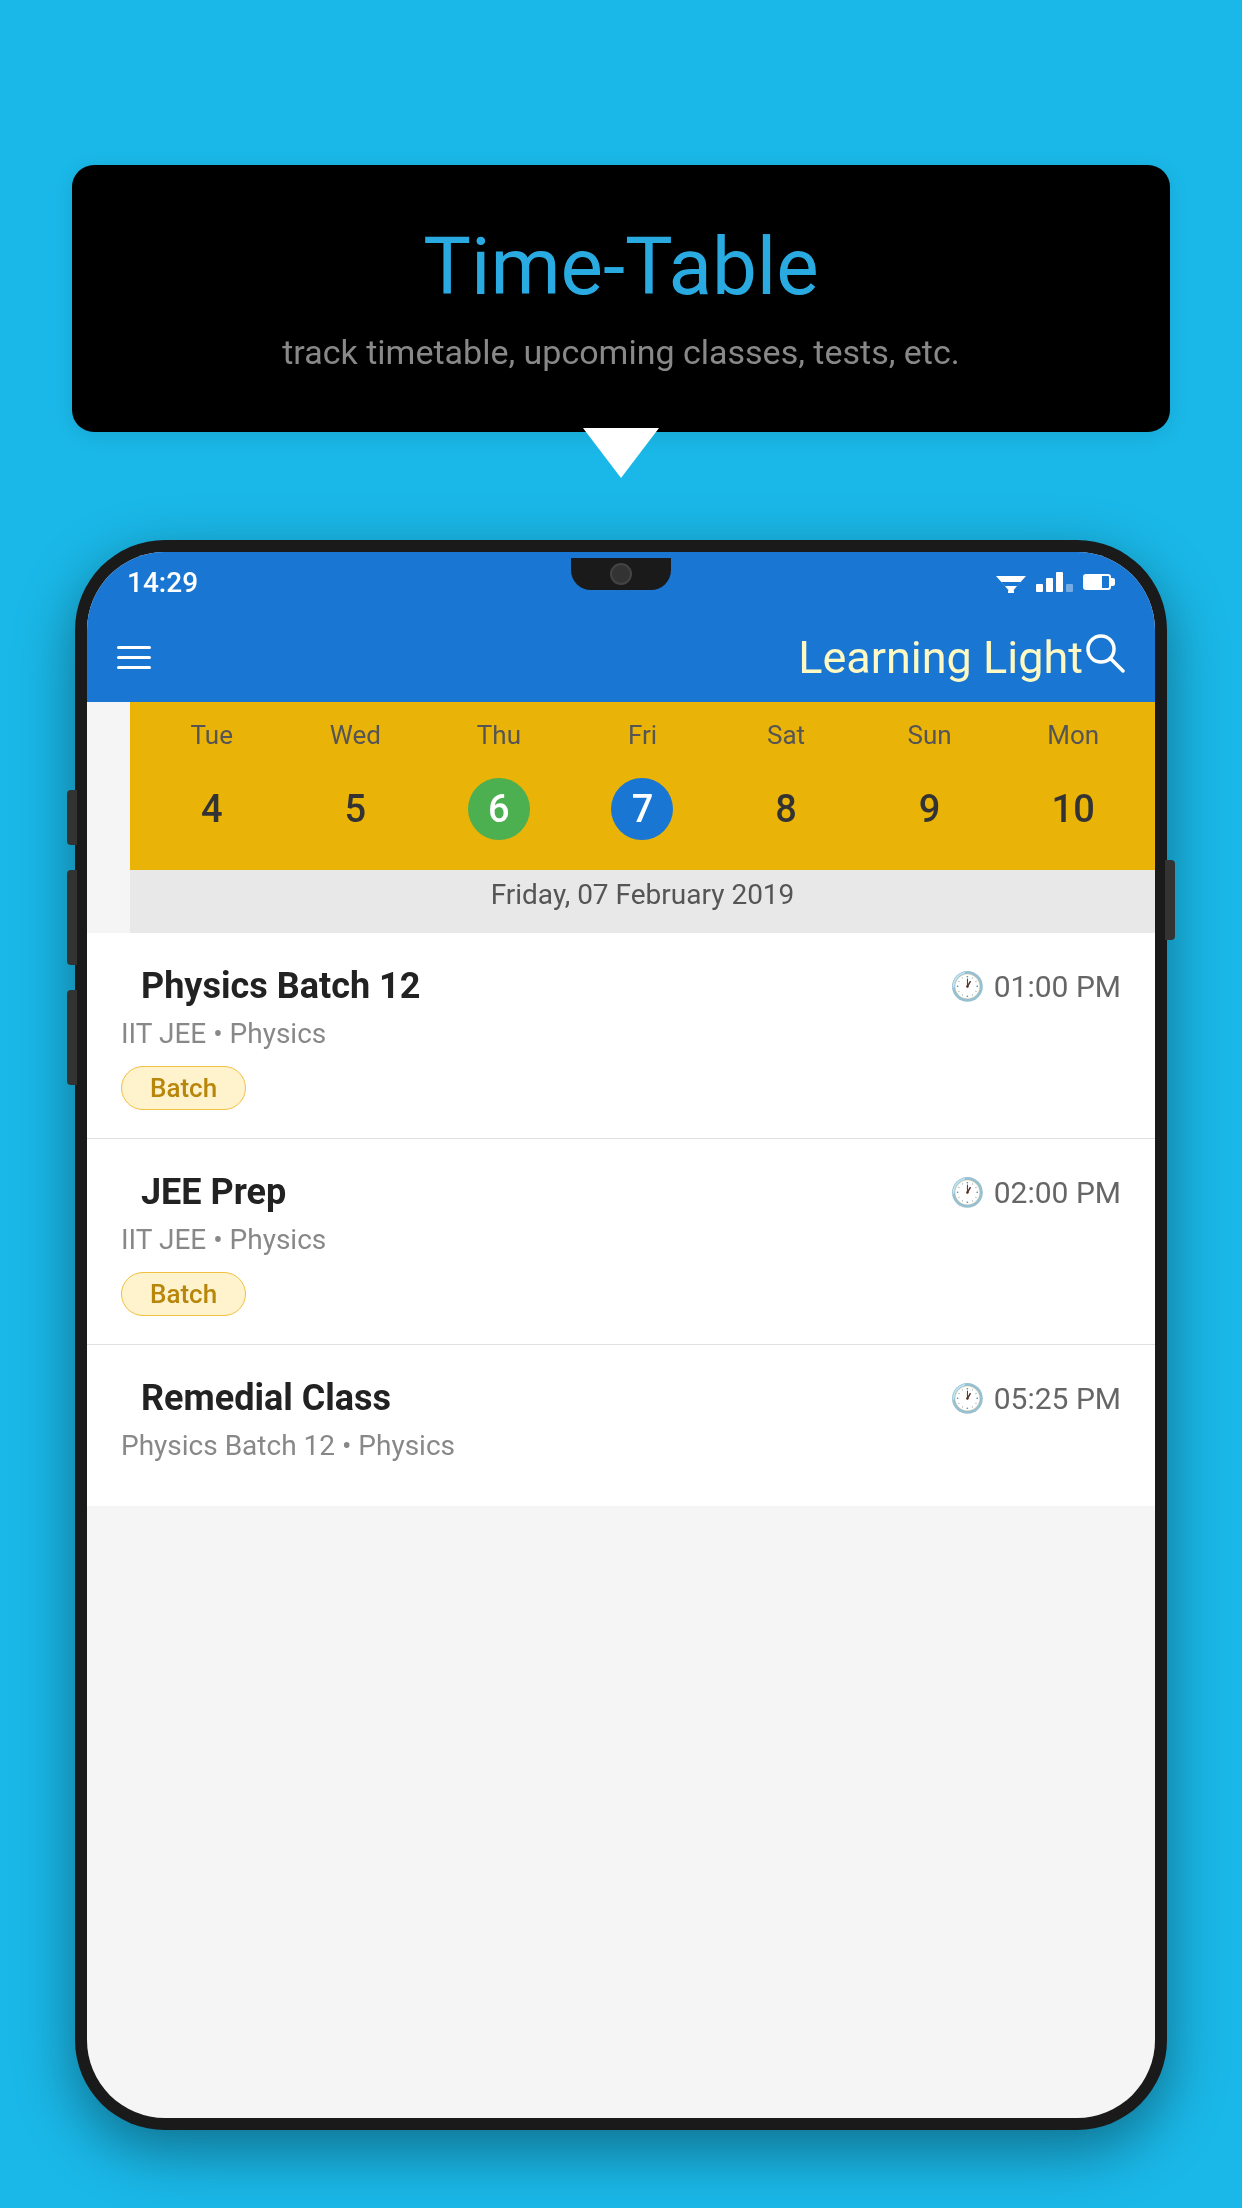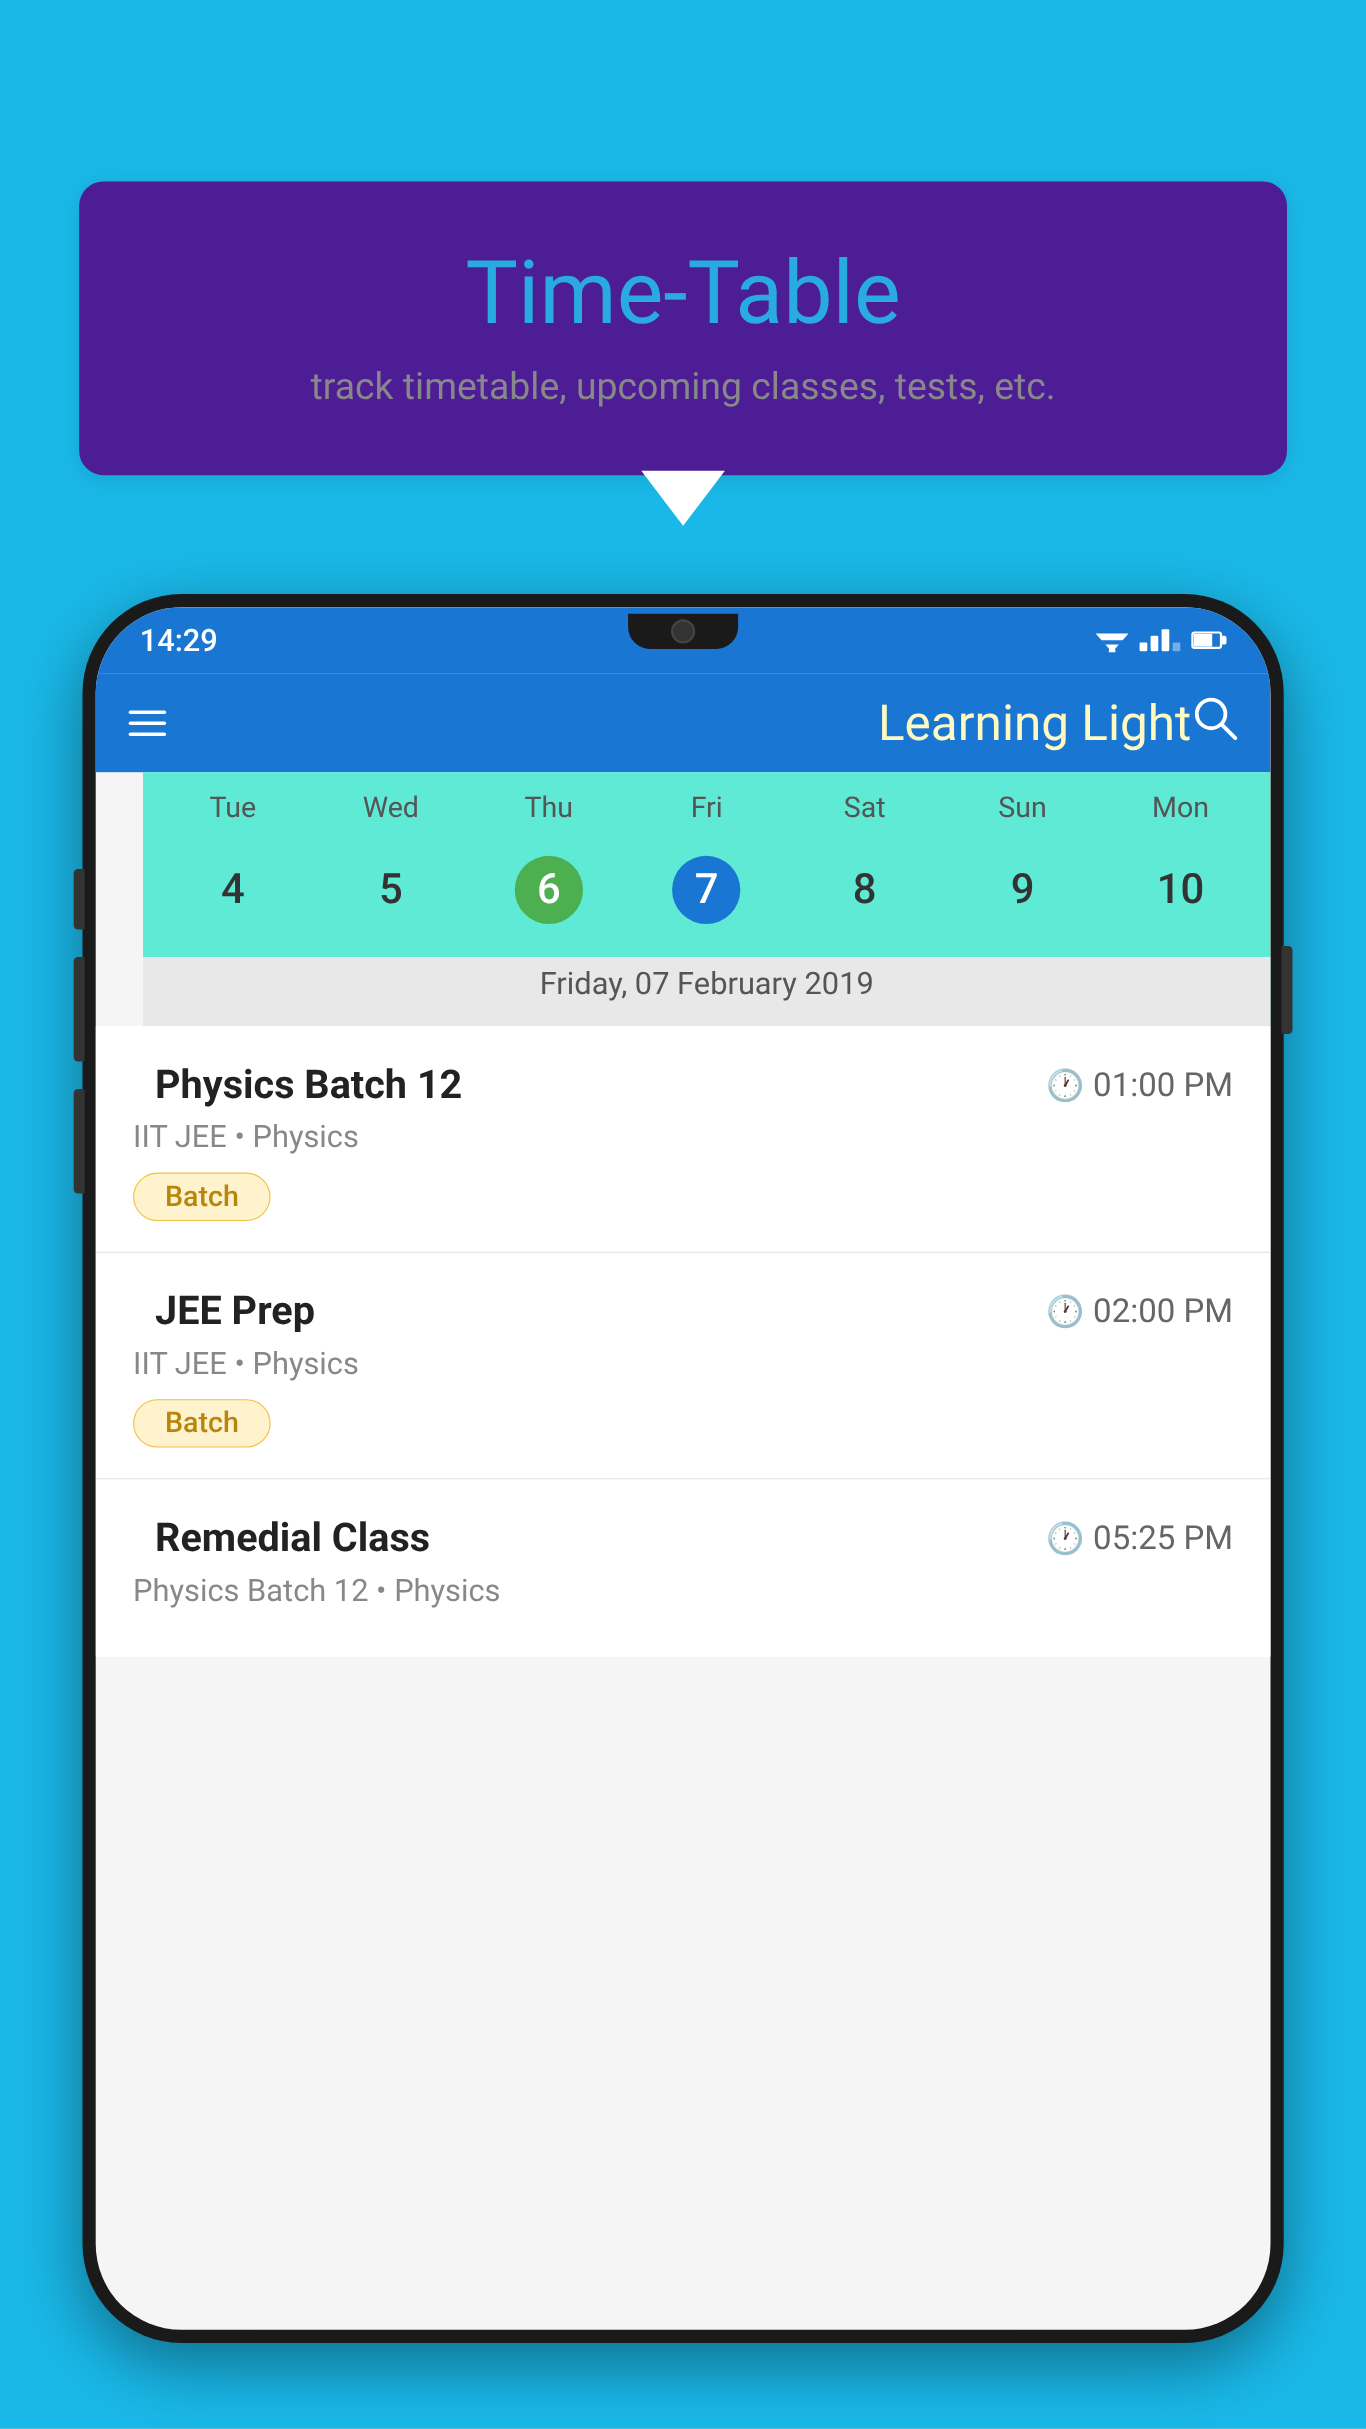--- a/index.html
+++ b/index.html
@@ -12,21 +12,21 @@
       overflow: hidden;
       position: relative;
     }
 
     
     .speech-bubble {
       position: absolute;
       top: 165px;
       left: 72px;
       right: 72px;
-      background: #4c1d95;
+      background: #000000;
       border-radius: 22px;
       padding: 55px 60px 60px;
       text-align: center;
       box-shadow: 0 4px 20px rgba(0,0,0,0.1);
     }
 
     .speech-bubble::after {
       content: '';
       position: absolute;
       bottom: -46px;
@@ -162,21 +162,21 @@
     }
 
     .search-icon-btn {
       color: white;
       font-size: 42px;
       cursor: pointer;
     }
 
     
     .calendar-section {
-      background: #5eead4;
+      background: #eab308;
       margin-left: 43px;
     }
 
     .day-headers {
       display: grid;
       grid-template-columns: repeat(7, 1fr);
       padding: 18px 10px 8px;
     }
 
     .day-header {

